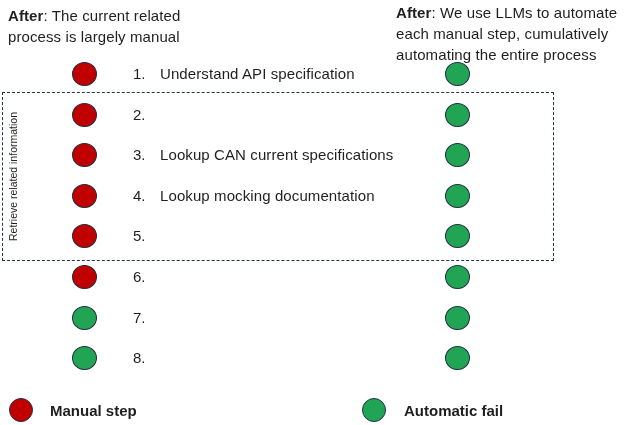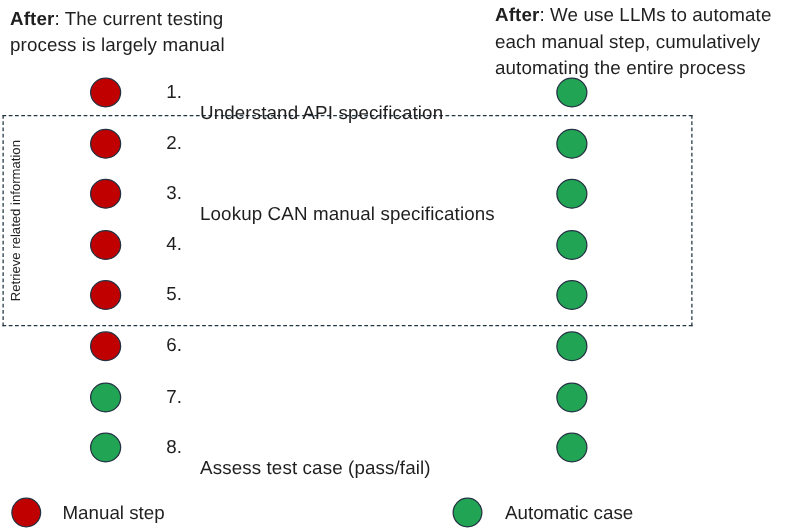--- a/index.html
+++ b/index.html
@@ -53,47 +53,48 @@
   .circle-before { left: 72px; }
   .circle-after  { left: 445px; }
   .step-num {
     position: absolute;
     left: 133px; top: 3px;
     width: 24px;
     font-size: 15px;
   }
   .step-label {
     position: absolute;
-    left: 160px; top: 20px;
+    left: 160px; top: 3px;
     font-size: 15px;
     letter-spacing: 0.1px;
     white-space: nowrap;
   }
 
   .legend { position: absolute; left: 0; top: 398px; width: 640px; height: 25px; }
   .legend-item { position: absolute; top: 0; height: 25px; }
   .legend-item .circle { top: 0; left: 0; width: 24px; height: 24px; }
   .legend-label {
     position: absolute;
     top: 4px;
     font-size: 15px;
     white-space: nowrap;
+    font-weight: bold;
   }
   .legend-item-0 { left: 9px; }
   .legend-item-0 .legend-label { left: 41px; }
   .legend-item-1 { left: 362px; }
   .legend-item-1 .legend-label { left: 42px; }
 </style>
 </head>
 <body>
 
 <div class="canvas" style="color: rgb(31, 31, 31);">
 
   <div class="header header-before">
-    <span class="bold">After</span><span>: The current testing process is largely manual</span>
+    <span class="bold">After</span><span>: The current related process is largely manual</span>
   </div>
 
   <div class="header header-after">
     <span class="bold">After</span><span>: We use LLMs to automate each manual step, cumulatively automating the entire process</span>
   </div>
 
   <div class="dashed-box" style="border-color: rgb(32, 54, 66);"></div>
   <div class="rotated-label">Retrieve related information</div>
 
   <div class="steps-list">
@@ -104,55 +105,55 @@
       <span class="circle circle-after" style="background: rgb(34, 164, 85); border-color: rgb(35, 49, 66);"></span>
     </div>
       <div class="step-row" style="top: 102.5px;">
       <span class="circle circle-before" style="background: rgb(192, 0, 0); border-color: rgb(35, 49, 66);"></span>
       <span class="step-num">2.</span>
       <span class="circle circle-after" style="background: rgb(34, 164, 85); border-color: rgb(35, 49, 66);"></span>
     </div>
       <div class="step-row" style="top: 143px;">
       <span class="circle circle-before" style="background: rgb(192, 0, 0); border-color: rgb(35, 49, 66);"></span>
       <span class="step-num">3.</span>
-      <span class="step-label">Lookup CAN manual specifications</span>
+      <span class="step-label">Lookup CAN current specifications</span>
       <span class="circle circle-after" style="background: rgb(34, 164, 85); border-color: rgb(35, 49, 66);"></span>
     </div>
       <div class="step-row" style="top: 183.5px;">
       <span class="circle circle-before" style="background: rgb(192, 0, 0); border-color: rgb(35, 49, 66);"></span>
       <span class="step-num">4.</span>
+      <span class="step-label">Lookup mocking documentation</span>
       <span class="circle circle-after" style="background: rgb(34, 164, 85); border-color: rgb(35, 49, 66);"></span>
     </div>
       <div class="step-row" style="top: 224px;">
       <span class="circle circle-before" style="background: rgb(192, 0, 0); border-color: rgb(35, 49, 66);"></span>
       <span class="step-num">5.</span>
       <span class="circle circle-after" style="background: rgb(34, 164, 85); border-color: rgb(35, 49, 66);"></span>
     </div>
       <div class="step-row" style="top: 264.5px;">
       <span class="circle circle-before" style="background: rgb(192, 0, 0); border-color: rgb(35, 49, 66);"></span>
       <span class="step-num">6.</span>
       <span class="circle circle-after" style="background: rgb(34, 164, 85); border-color: rgb(35, 49, 66);"></span>
     </div>
       <div class="step-row" style="top: 305.5px;">
       <span class="circle circle-before" style="background: rgb(34, 164, 85); border-color: rgb(35, 49, 66);"></span>
       <span class="step-num">7.</span>
       <span class="circle circle-after" style="background: rgb(34, 164, 85); border-color: rgb(35, 49, 66);"></span>
     </div>
       <div class="step-row" style="top: 346px;">
       <span class="circle circle-before" style="background: rgb(34, 164, 85); border-color: rgb(35, 49, 66);"></span>
       <span class="step-num">8.</span>
-      <span class="step-label">Assess test case (pass/fail)</span>
       <span class="circle circle-after" style="background: rgb(34, 164, 85); border-color: rgb(35, 49, 66);"></span>
     </div>
     </div>
 
   <div class="legend">
     <div class="legend-item legend-item-0">
       <span class="circle" style="background: rgb(192, 0, 0); border-color: rgb(35, 49, 66);"></span>
       <span class="legend-label">Manual step</span>
     </div>
     <div class="legend-item legend-item-1">
       <span class="circle" style="background: rgb(34, 164, 85); border-color: rgb(35, 49, 66);"></span>
-      <span class="legend-label">Automatic case</span>
+      <span class="legend-label">Automatic fail</span>
     </div>
   </div>
 
 </div>
 
 </body></html>

